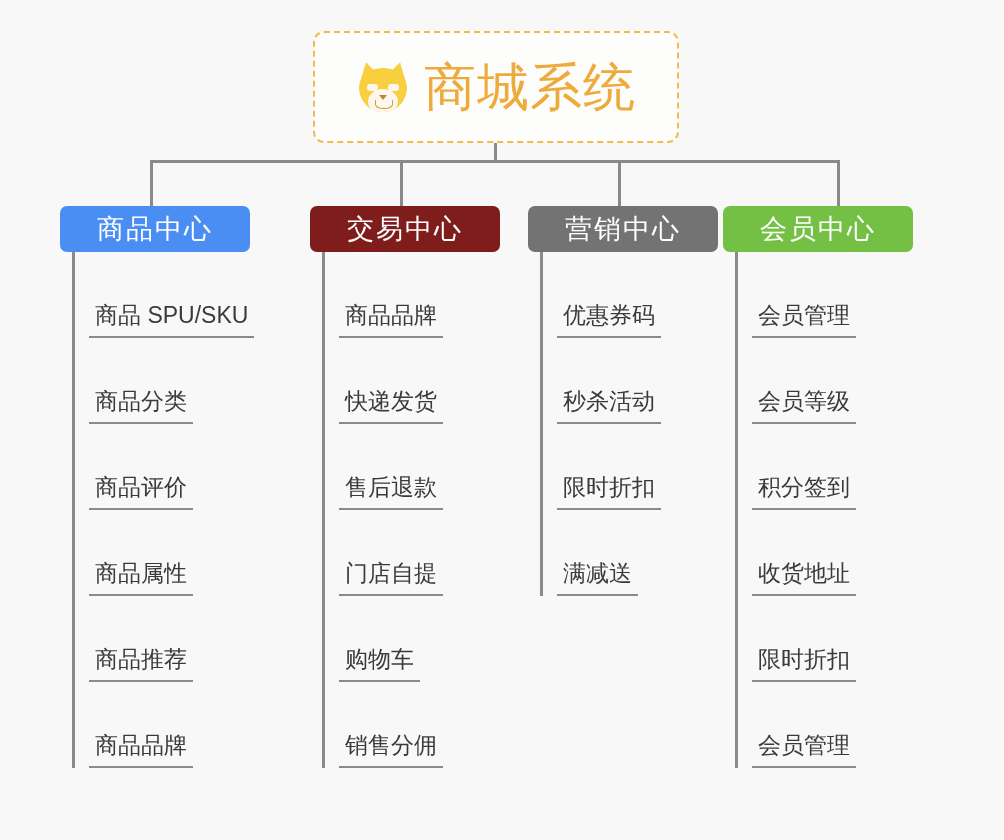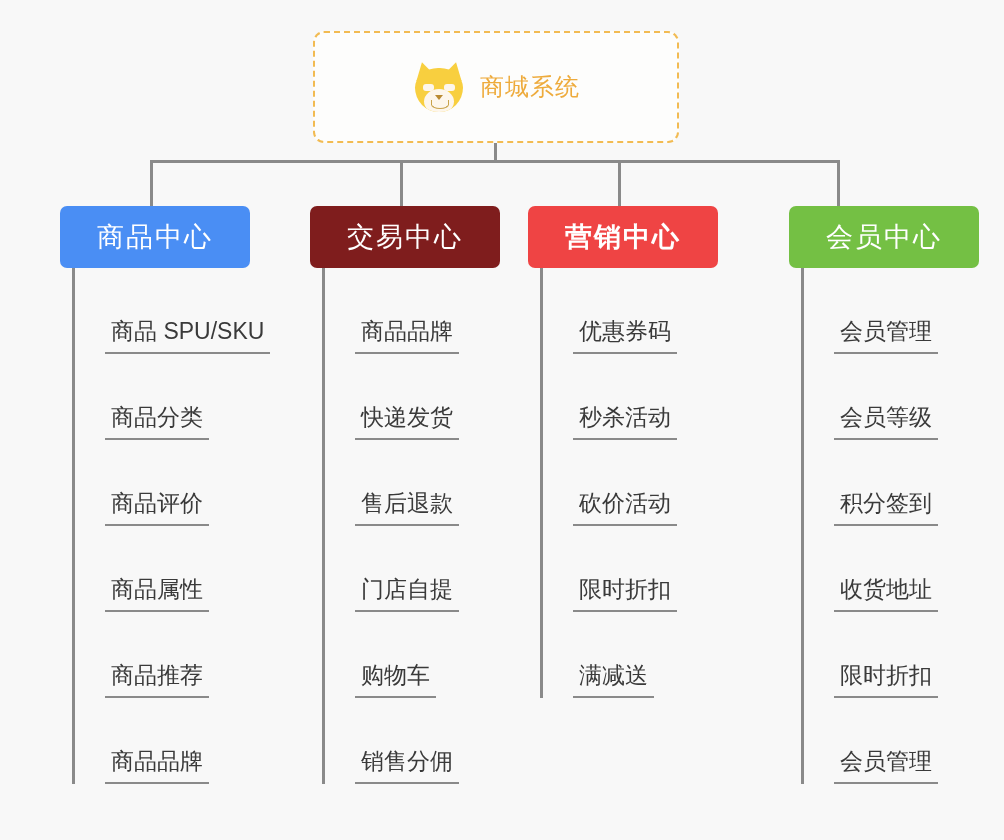--- a/index.html
+++ b/index.html
@@ -31,21 +31,21 @@
     background: #fdfdfc;
     border: 2px dashed #f2bb52;
     border-radius: 11px;
     display: flex;
     align-items: center;
     justify-content: center;
     gap: 14px;
   }
   .root-title {
     color: #eeab3c;
-    font-size: 24px;
+    font-size: 52px;
     line-height: 1;
     letter-spacing: 1px;
     white-space: nowrap;
   }
 
   
   .dog-icon {
     position: relative;
     width: 54px;
     height: 52px;
@@ -138,21 +138,21 @@
     height: 46px;
   }
 
   
   .branch {
     position: absolute;
     top: 206px;
     width: 190px;
   }
   .branch-header {
-    height: 62px;
+    height: 46px;
     border-radius: 7px;
     display: flex;
     align-items: center;
     justify-content: center;
     color: #ffffff;
     font-size: 27px;
     letter-spacing: 2px;
     white-space: nowrap;
   }
   .branch-body {
@@ -163,21 +163,21 @@
   }
   .leaf {
     position: relative;
     height: 86px;
     display: flex;
     align-items: flex-end;
     box-sizing: border-box;
   }
   .leaf-label {
     display: inline-block;
-    margin-left: 30px;
+    margin-left: 14px;
     padding: 0 6px 6px 6px;
     border-bottom: 2px solid #8a8a8a;
     font-size: 23px;
     color: #3a3a3a;
     white-space: nowrap;
     line-height: 1.25;
   }
 </style>
 </head>
 <body style="background: rgb(248, 248, 248);">
@@ -252,43 +252,40 @@
       <div class="leaf">
           <span class="leaf-label">购物车</span>
         </div>
       <div class="leaf">
           <span class="leaf-label">销售分佣</span>
         </div>
     </div>
   </div>
 
   <div class="branch" style="left:528px;">
-    <div class="branch-header" style="background: #ef4444; font-weight: bold;">
+    <div class="branch-header" style="background: #737373;">
       <span>营销中心</span>
     </div>
     <div class="branch-body">
       <div class="leaf">
           <span class="leaf-label">优惠券码</span>
         </div>
       <div class="leaf">
           <span class="leaf-label">秒杀活动</span>
         </div>
       <div class="leaf">
-          <span class="leaf-label">砍价活动</span>
-        </div>
-      <div class="leaf">
           <span class="leaf-label">限时折扣</span>
         </div>
       <div class="leaf">
           <span class="leaf-label">满减送</span>
         </div>
     </div>
   </div>
 
-  <div class="branch" style="left:789px;text-align:center;">
+  <div class="branch" style="left:723px;text-align:center;">
     <div class="branch-header" style="background: rgb(116, 192, 68);">
       <span>会员中心</span>
     </div>
     <div class="branch-body">
       <div class="leaf">
           <span class="leaf-label">会员管理</span>
         </div>
       <div class="leaf">
           <span class="leaf-label">会员等级</span>
         </div>

